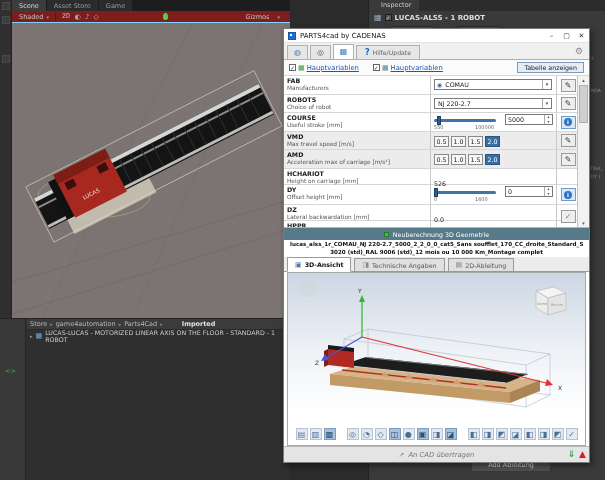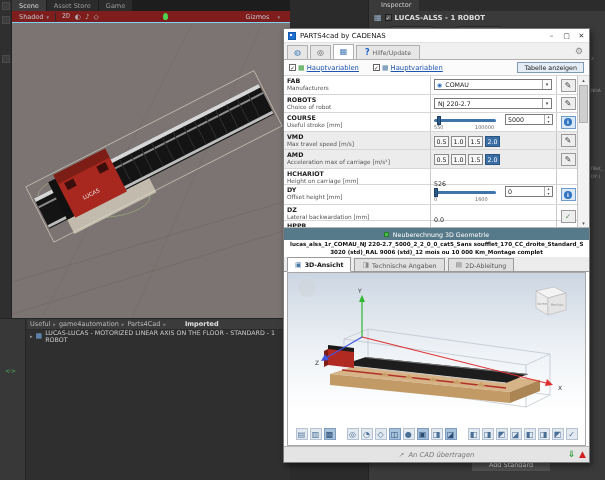--- a/index.html
+++ b/index.html
@@ -219,30 +219,30 @@
     <div class="insp-tagrow">
       <span>Tag</span>
       <span class="insp-select">Untagged</span>
       <span>Layer</span>
       <span class="insp-select">Default</span>
     </div>
     <span class="frag" style="top:56px">2</span>
     <span class="frag" style="top:88px">NDA</span>
     <span class="frag" style="top:166px">fillet_</span>
     <span class="frag" style="top:174px">DY (</span>
-    <div class="add-component-btn">Add Standard</div>
+    <div class="add-component-btn">Add Ableitung</div>
   </div>
 
   <div class="project-pane">
     <div class="proj-leftcol">
       <span class="code-icon">&lt;·&gt;</span>
     </div>
     <div class="proj-main">
       <div class="proj-breadcrumb">
-        <span>Useful</span>
+        <span>Store</span>
         <span class="crumb-sep">▸</span>
         <span>game4automation</span>
         <span class="crumb-sep">▸</span>
         <span>Parts4Cad</span>
         <span class="crumb-sep">▸</span>
         <span class="crumb-last">Imported</span>
       </div>
       <div class="proj-item">
         <span class="fold-arrow">▸</span>
         <span class="prefab-icon">▦</span>

